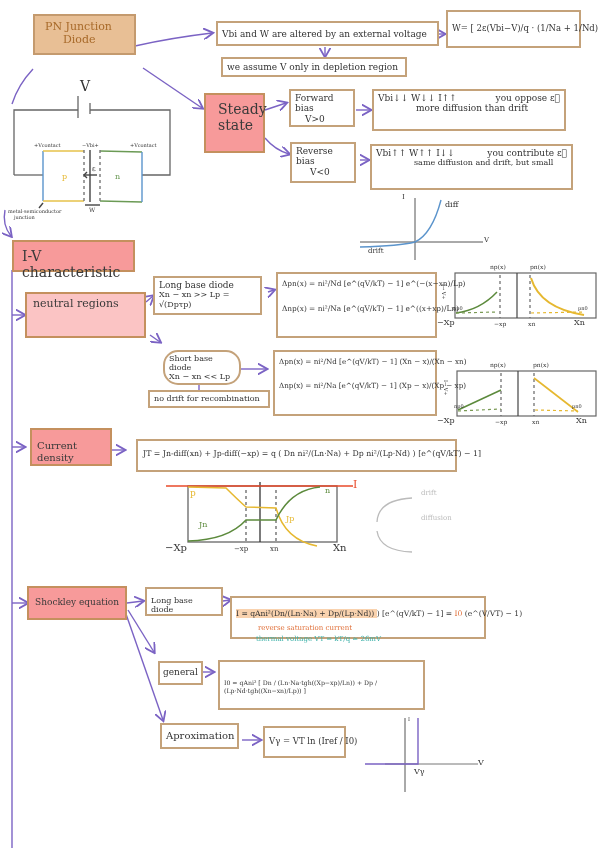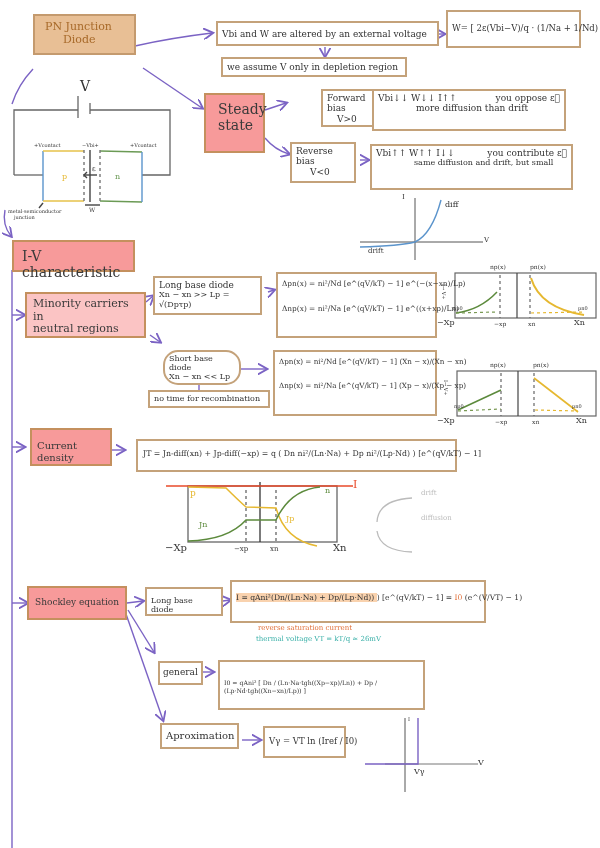--- a/index.html
+++ b/index.html
@@ -158,21 +158,21 @@
 <div class="lbl" style="left:8px;top:209px;font-size:5px;line-height:1.1;">
   <div>metal-semiconductor</div>
   <div style="padding-left:6px;">junction</div>
 </div>
 
 <div class="box red t-xl" style="left:204px;top:93px;width:61px;height:60px;padding:6px 12px;font-size:14px;">
   <div>Steady</div>
   <div>state</div>
 </div>
 
-<div class="box t-sm" style="left:289px;top:89px;width:66px;height:38px;margin-left:32px;">
+<div class="box t-sm" style="left:289px;top:89px;width:66px;height:38px;">
   <div>Forward bias</div>
   <div style="padding-left:10px;">V&gt;0</div>
 </div>
 <div class="box t-sm" style="left:372px;top:89px;width:194px;height:42px;">
   <div style="display:flex;justify-content:space-between;">
     <span>Vbi↓↓   W↓↓   I↑↑</span>
     <span>you oppose ε⃗</span>
   </div>
   <div style="padding-left:38px;">more diffusion than drift</div>
 </div>
@@ -190,38 +190,37 @@
 </div>
 
 <div class="lbl" style="left:402px;top:193px;font-size:7px;">I</div>
 <div class="lbl" style="left:484px;top:236px;font-size:7px;">V</div>
 <div class="lbl" style="left:445px;top:200px;font-size:8px;">diff</div>
 <div class="lbl" style="left:368px;top:247px;font-size:7px;">drift</div>
 
 <div class="box red t-lg" style="left:12px;top:240px;width:123px;height:32px;padding:6px 8px;">I-V characteristic</div>
 
 <div class="box pink t-md" style="left:25px;top:292px;width:121px;height:46px;padding:4px 6px;">
-  <div>Minority carriers in</div>
   <div>neutral regions</div>
 </div>
 
 <div class="box t-sm" style="left:153px;top:276px;width:109px;height:39px;">
   <div>Long base diode</div>
   <div style="font-size:8px;">Xn − xn &gt;&gt; Lp = √(Dpτp)</div>
 </div>
 <div class="box" style="left:276px;top:272px;width:161px;height:66px;padding:6px 4px;">
   <div class="math" style="font-size:7.4px;margin-bottom:16px;">Δpn(x) = ni²/Nd [e^(qV/kT) − 1] e^(−(x−xn)/Lp)</div>
   <div class="math" style="font-size:7.4px;">Δnp(x) = ni²/Na [e^(qV/kT) − 1] e^((x+xp)/Ln)</div>
 </div>
 
 <div class="box t-sm" style="left:163px;top:350px;width:78px;height:35px;font-size:8px;border-radius:15px;">
   <div>Short base diode</div>
   <div>Xn − xn &lt;&lt; Lp</div>
 </div>
-<div class="box t-sm" style="left:148px;top:390px;width:122px;height:18px;padding-top:2px;font-size:8px;">no time for recombination</div>
+<div class="box t-sm" style="left:148px;top:390px;width:122px;height:18px;padding-top:2px;font-size:8px;">no drift for recombination</div>
 <div class="box" style="left:273px;top:350px;width:164px;height:66px;padding:6px 4px;">
   <div class="math" style="font-size:7.2px;margin-bottom:16px;">Δpn(x) = ni²/Nd [e^(qV/kT) − 1] (Xn − x)/(Xn − xn)</div>
   <div class="math" style="font-size:7.2px;">Δnp(x) = ni²/Na [e^(qV/kT) − 1] (Xp − x)/(Xp − xp)</div>
 </div>
 
 <div class="lbl" style="left:490px;top:263px;font-size:6px;">np(x)</div>
 <div class="lbl" style="left:530px;top:263px;font-size:6px;">pn(x)</div>
 <div class="lbl" style="left:453px;top:305px;font-size:5px;">np0</div>
 <div class="lbl" style="left:578px;top:305px;font-size:5px;">pn0</div>
 <div class="lbl" style="left:437px;top:318px;font-size:8px;">−Xp</div>
@@ -251,21 +250,21 @@
 <div class="lbl" style="left:165px;top:542px;font-size:10px;">−Xp</div>
 <div class="lbl" style="left:234px;top:545px;font-size:7px;">−xp</div>
 <div class="lbl" style="left:270px;top:545px;font-size:7px;">xn</div>
 <div class="lbl" style="left:333px;top:542px;font-size:10px;">Xn</div>
 <div class="lbl" style="left:421px;top:489px;font-size:7px;color:#bbb;">drift</div>
 <div class="lbl" style="left:421px;top:514px;font-size:7px;color:#bbb;">diffusion</div>
 
 <div class="box red t-md" style="left:27px;top:586px;width:100px;height:34px;padding:9px 6px;font-size:9px;">Shockley equation</div>
 
 <div class="box t-sm" style="left:145px;top:587px;width:78px;height:29px;padding:7px 4px;font-size:8px;">Long base diode</div>
-<div class="box math" style="left:230px;top:580px;width:256px;height:43px;padding:12px 4px;font-size:7.6px;">
+<div class="box math" style="left:230px;top:596px;width:256px;height:43px;padding:12px 4px;font-size:7.6px;">
   <span class="hl">
     <span>I = qAni²(</span><span>Dn/(Ln·Na) + Dp/(Lp·Nd)</span><span>)</span>
   </span>
   <span>) [e^(qV/kT) − 1] =</span>
   <span class="orange">I0</span>
   <span>(e^(V/VT) − 1)</span>
 </div>
 <div class="lbl orange" style="left:258px;top:624px;font-size:7px;">reverse saturation current</div>
 <div class="lbl teal" style="left:256px;top:635px;font-size:7px;">thermal voltage VT = kT/q ≈ 26mV</div>
 

